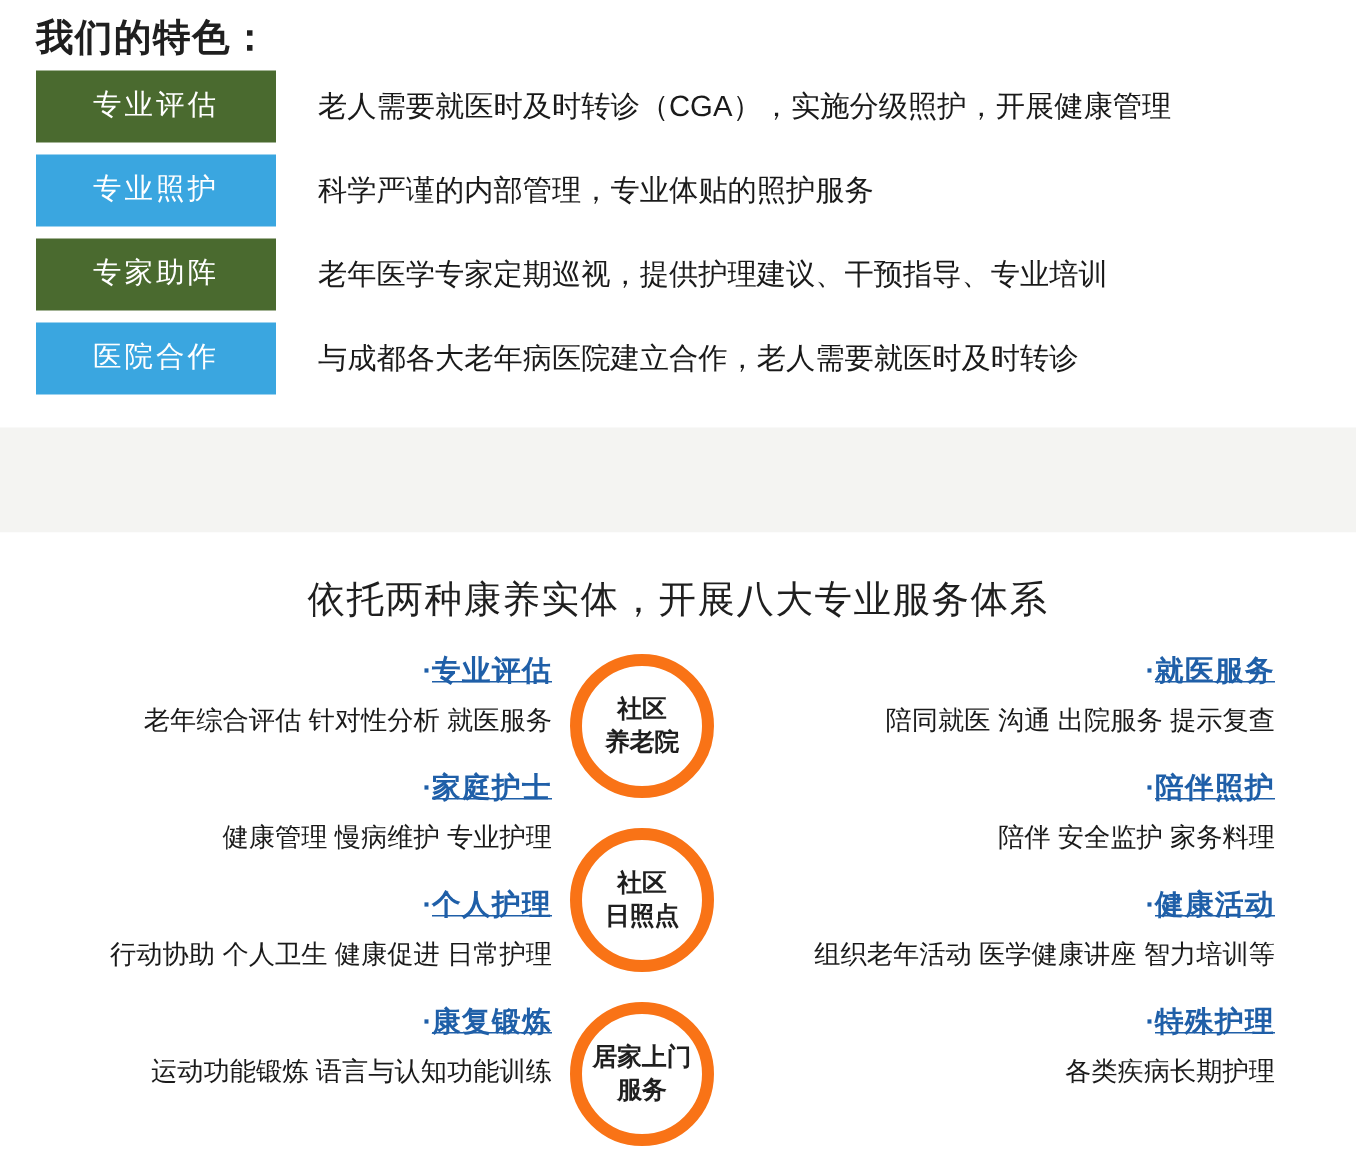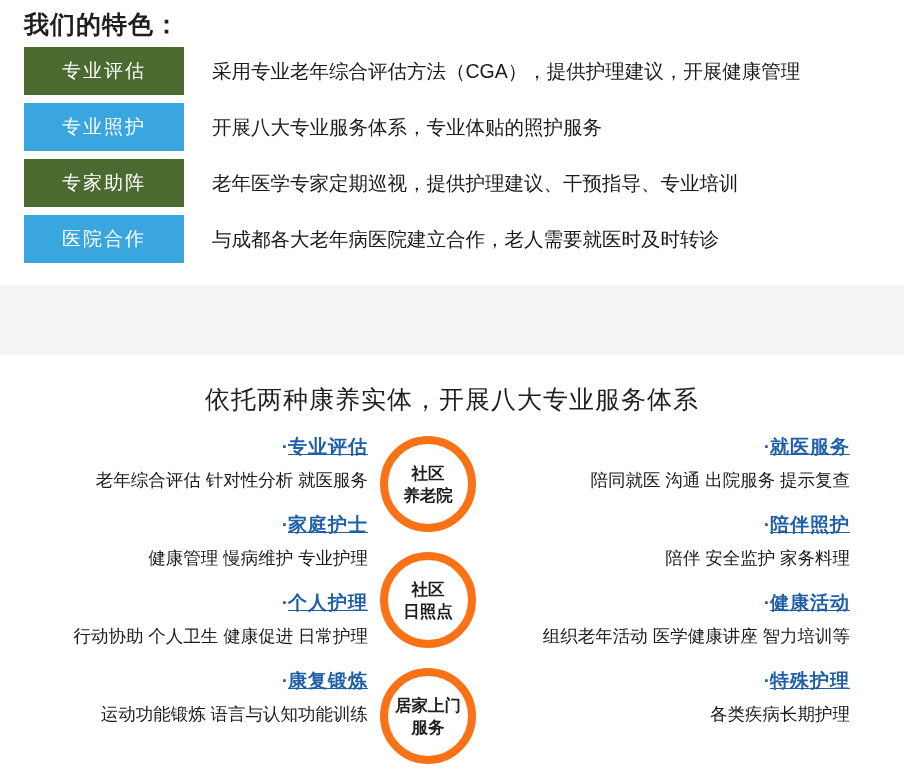--- a/index.html
+++ b/index.html
@@ -167,25 +167,25 @@
 </style>
 </head>
 <body>
 
 <div class="top-section">
   <div class="top-title">我们的特色：</div>
 
   <div class="feature-rows">
     <div class="feature-row">
       <div class="feature-tag tag-green">专业评估</div>
-      <div class="feature-text">采用专业老年综合评估方法（CGA），提供护理建议，开展健康管理</div>
+      <div class="feature-text">老人需要就医时及时转诊（CGA），实施分级照护，开展健康管理</div>
     </div>
     <div class="feature-row">
       <div class="feature-tag tag-blue">专业照护</div>
-      <div class="feature-text">开展八大专业服务体系，专业体贴的照护服务</div>
+      <div class="feature-text">科学严谨的内部管理，专业体贴的照护服务</div>
     </div>
     <div class="feature-row">
       <div class="feature-tag tag-green">专家助阵</div>
       <div class="feature-text">老年医学专家定期巡视，提供护理建议、干预指导、专业培训</div>
     </div>
     <div class="feature-row">
       <div class="feature-tag tag-blue">医院合作</div>
       <div class="feature-text">与成都各大老年病医院建立合作，老人需要就医时及时转诊</div>
     </div>
   </div>

